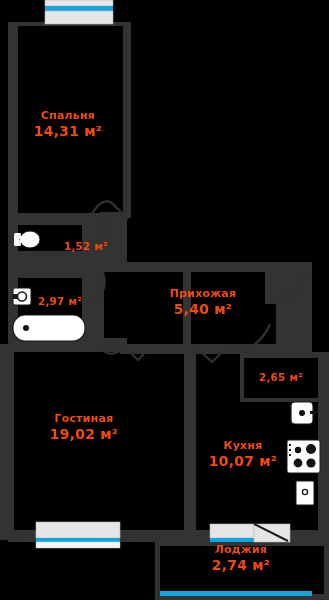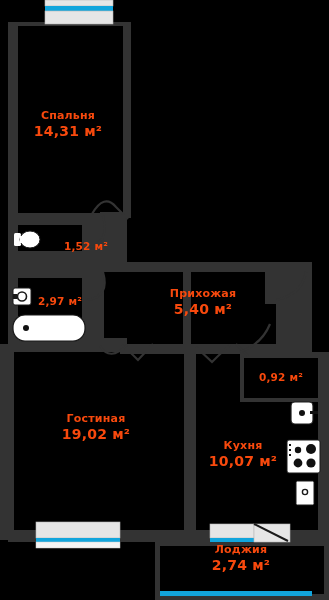--- a/index.html
+++ b/index.html
@@ -167,24 +167,24 @@
   <div class="lbl only" style="left:60px;top:295px;transform:translateX(-50%);">
     <span class="ar">2,97 м²</span>
   </div>
 
   <div class="lbl" style="left:203px;top:288px;transform:translateX(-50%);">
     <span class="nm">Прихожая</span>
     <span class="ar">5,40 м²</span>
   </div>
 
   <div class="lbl only" style="left:281px;top:371px;transform:translateX(-50%);">
-    <span class="ar">0,92 м²</span>
+    <span class="ar">2,65 м²</span>
   </div>
 
-  <div class="lbl" style="left:96px;top:413px;transform:translateX(-50%);">
+  <div class="lbl" style="left:84px;top:413px;transform:translateX(-50%);">
     <span class="nm">Гостиная</span>
     <span class="ar">19,02 м²</span>
   </div>
 
   <div class="lbl" style="left:243px;top:440px;transform:translateX(-50%);">
     <span class="nm">Кухня</span>
     <span class="ar">10,07 м²</span>
   </div>
 
   <div class="lbl" style="left:241px;top:544px;transform:translateX(-50%);">

